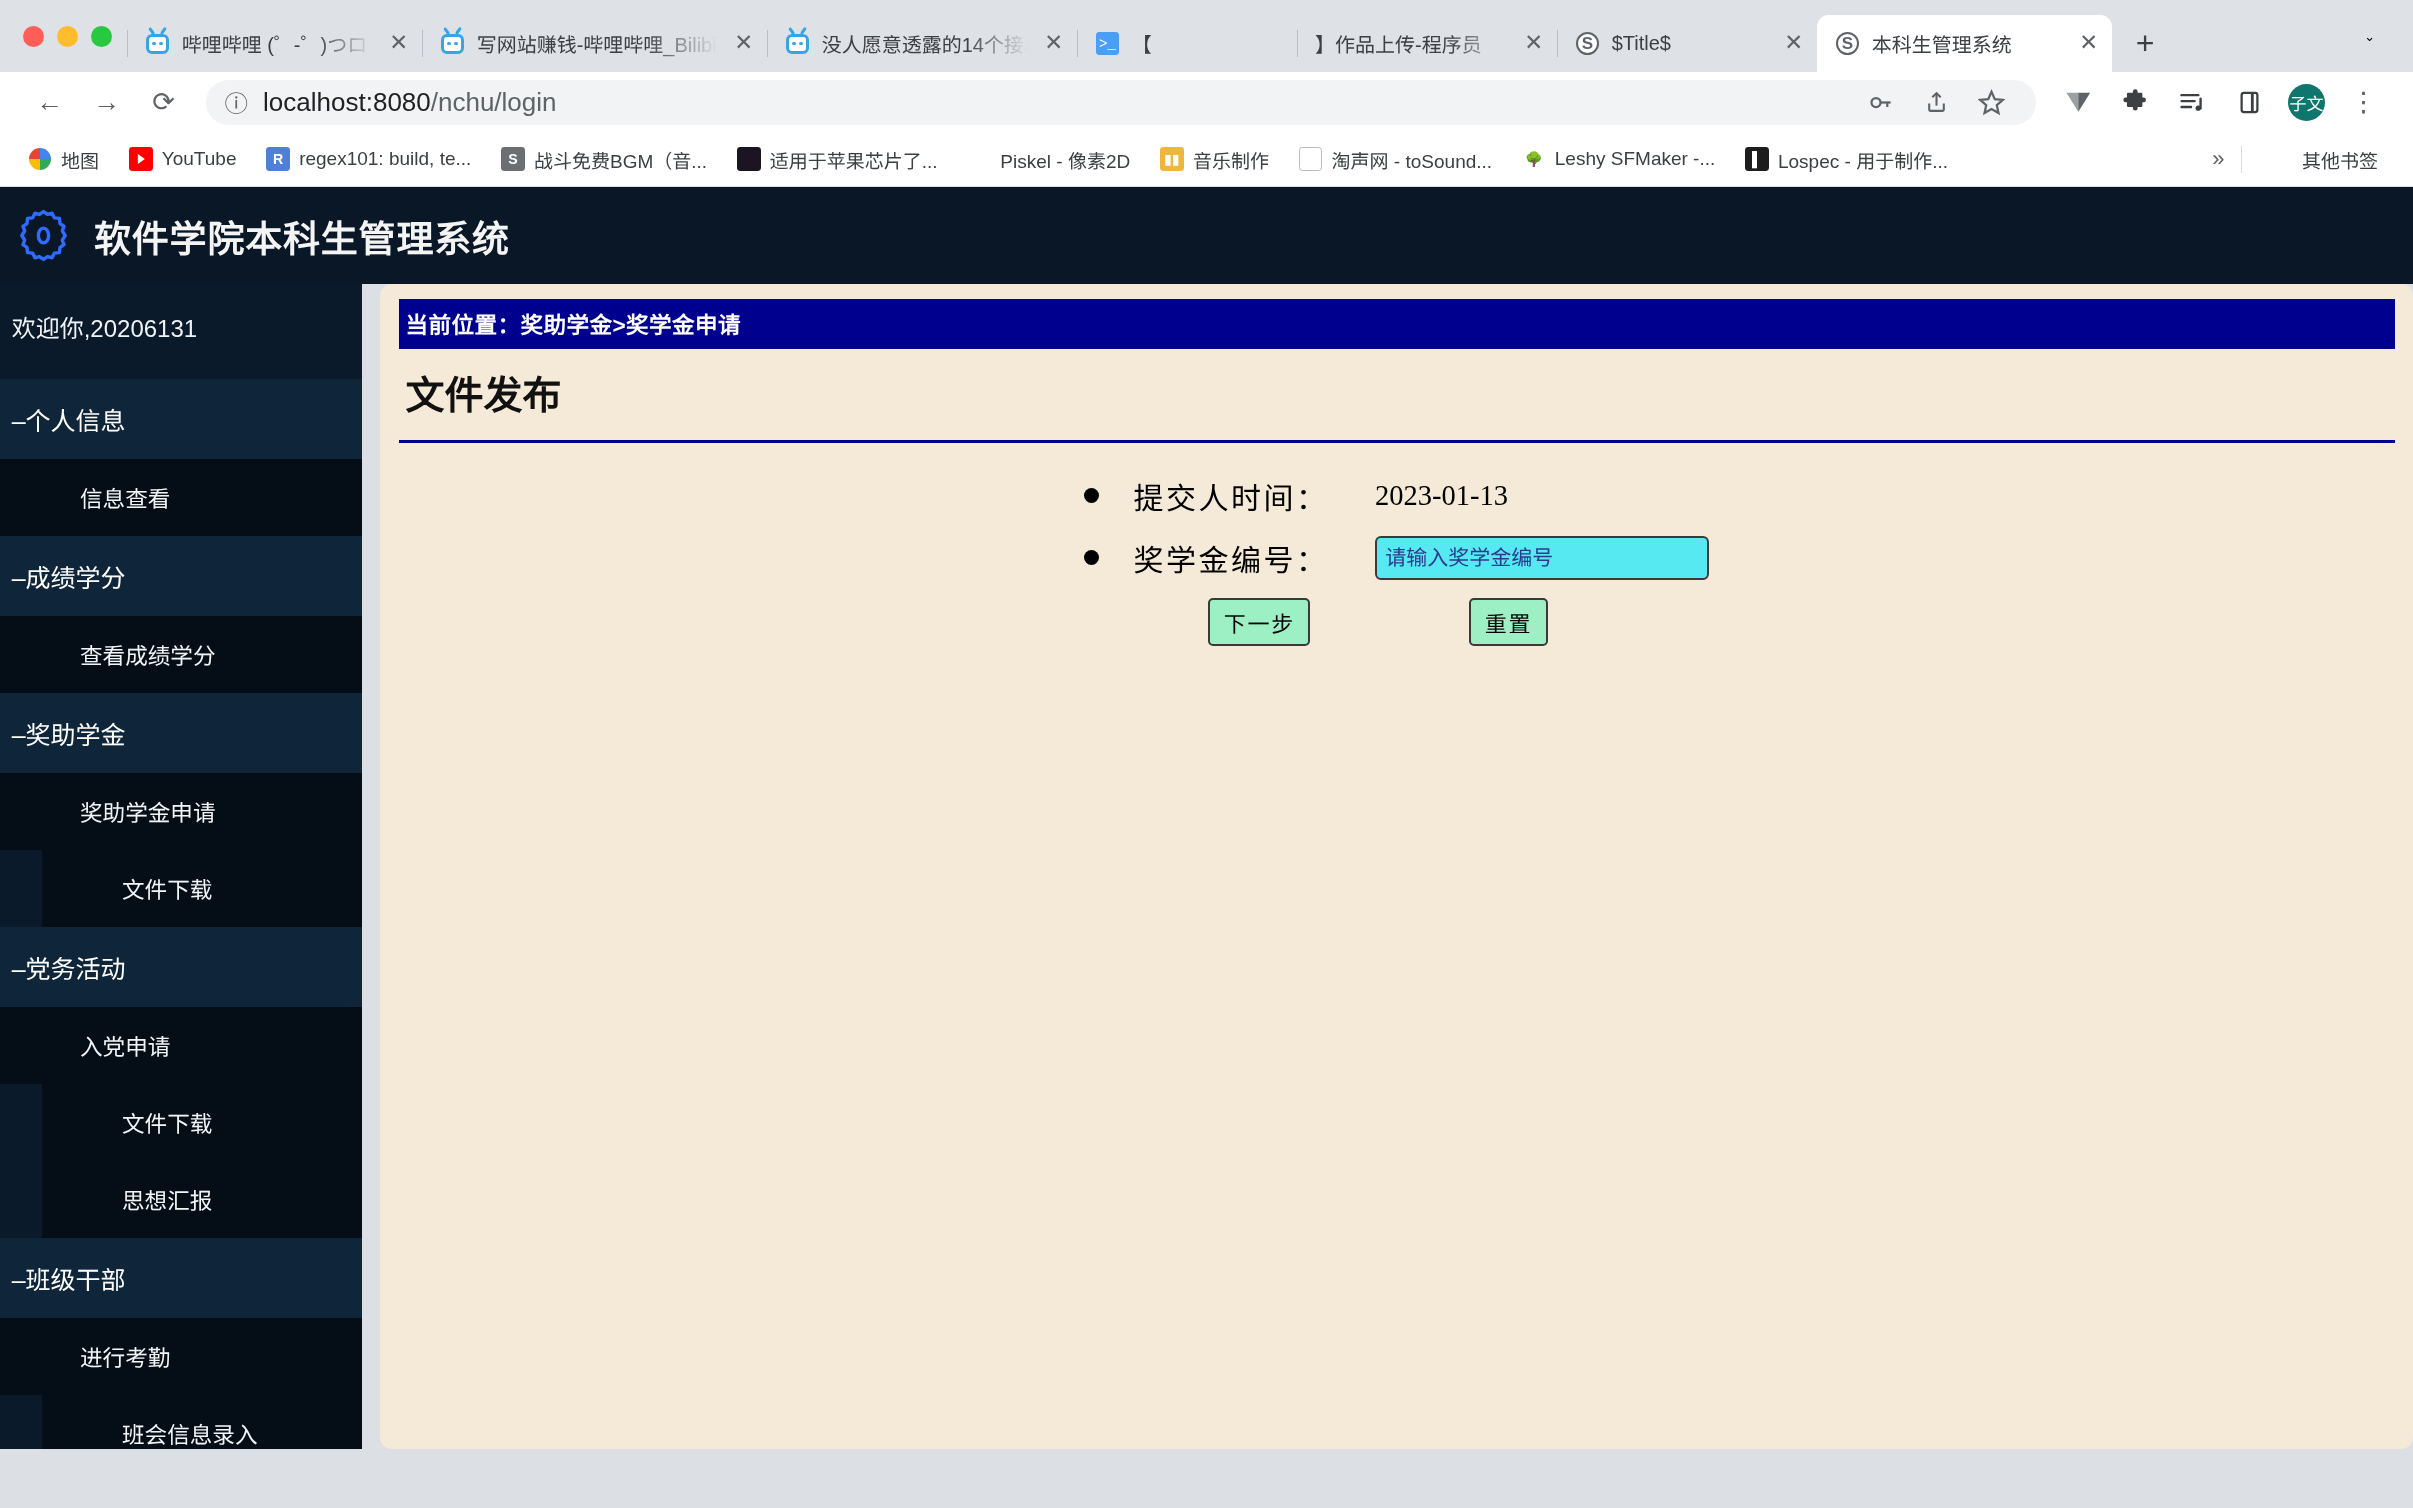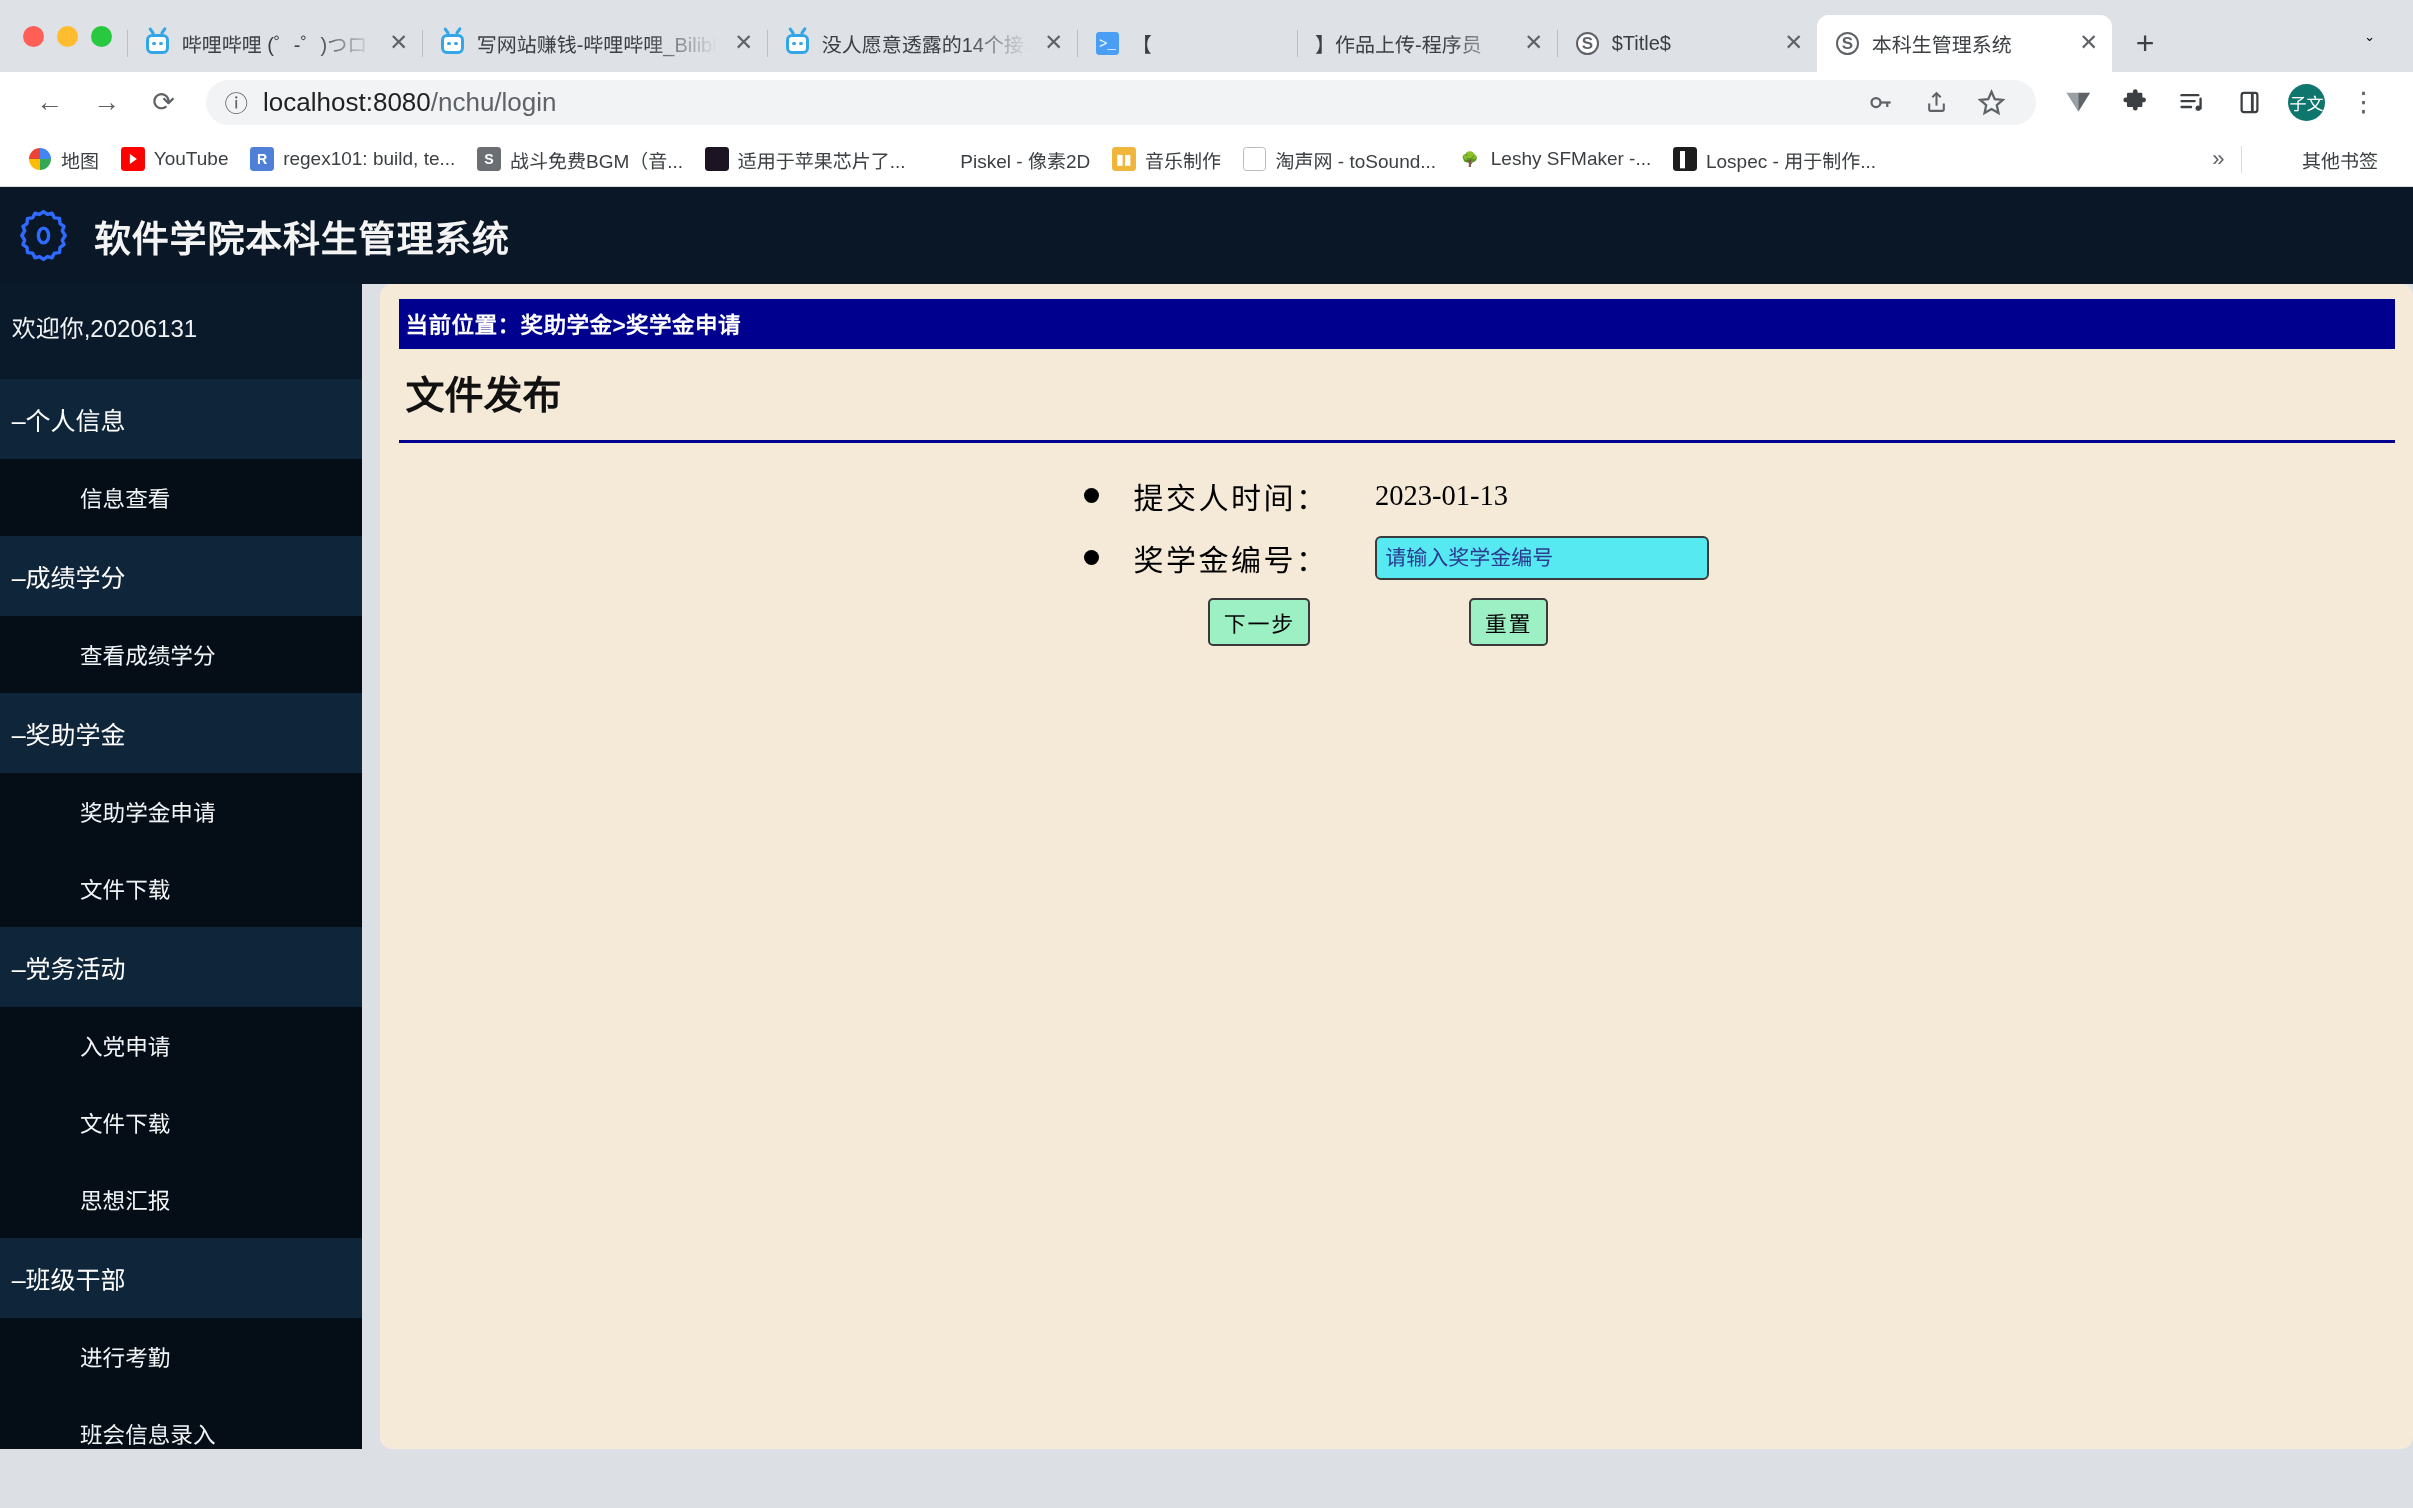--- a/index.html
+++ b/index.html
@@ -94,21 +94,21 @@
   .tb-icon { width: 52px; height: 52px; display: flex; align-items: center; justify-content: center; color: #5f6368; font-size: 27px; flex: 0 0 auto; }
   .omnibox {
     flex: 1; height: 45px; background: #f1f3f4; border-radius: 22.6px;
     display: flex; align-items: center; padding: 0 18.4px; gap: 15px; margin: 0 11.7px; min-width: 0;
   }
   .omnibox .url { font-size: 26px; color: #202124; white-space: nowrap; overflow: hidden; }
   .omnibox .url .dim { color: #5f6368; }
   .omni-actions { display: flex; align-items: center; margin-left: auto; gap: 3.4px; }
   .avatar { width: 37px; height: 37px; border-radius: 50%; background: #0f766e; color: #fff; display: flex; align-items: center; justify-content: center; font-size: 17px; flex: 0 0 auto; }
 
-  .bookmarks { height: 55px; flex: 0 0 55px; background: #ffffff; display: flex; align-items: center; padding: 0 18.4px; gap: 2px; border-bottom: 0.8px solid #dadce0; }
+  .bookmarks { height: 55px; flex: 0 0 55px; background: #ffffff; display: flex; align-items: center; padding: 0 18.4px; gap: 10px; border-bottom: 0.8px solid #dadce0; }
   .bm { display: flex; align-items: center; gap: 9.2px; padding: 5px 10px; border-radius: 6.7px; font-size: 19px; color: #3c4043; white-space: nowrap; flex: 0 0 auto; }
   .bm .bmi { width: 23.5px; height: 23.5px; flex: 0 0 23.5px; display: flex; align-items: center; justify-content: center; border-radius: 3.4px; font-size: 14.2px; color: #fff; overflow:hidden; }
   .bm-overflow { margin-left: auto; display: flex; align-items: center; gap: 17px; padding-right: 6.7px;}
   .bm-sep { width: 0.8px; height: 27px; background: #dadce0; }
 
   .ico-maps { background: conic-gradient(#4285f4 0 25%, #34a853 0 50%, #fbbc04 0 75%, #ea4335 0 100%); border-radius: 50%; width: 22px; height: 22px; }
   .ico-yt { background: #ff0000; border-radius: 5.9px; position: relative; }
   .ico-yt::after { content:""; position:absolute; top:50%; left:50%; transform: translate(-45%,-50%); border-left: 7.5px solid #fff; border-top: 5px solid transparent; border-bottom: 5px solid transparent; }
   .ico-rx { background: #4f7fd6; border-radius: 4.2px; font-weight: 700; }
   .ico-circ { background: #6b6f74; border-radius: 50%; font-weight: 700; font-size: 13.4px; }
@@ -147,21 +147,21 @@
     font-size: 25px; font-weight: 400;
     padding: 22px 0 22px 11.7px;
     color: #ffffff;
   }
   .nav-sub {
     background: #050d17;
     font-size: 22.6px;
     padding: 22px 0 22px 80px;
     color: #f2f5f8;
   }
-  .nav-sub + .nav-sub { padding-top: 22px; }
+  .nav-sub + .nav-sub { padding-top: 22px; margin-left: 42px; }
 
   .content-wrap { flex: 1; display: flex; min-width: 0; padding-left: 18.4px; }
   .content {
     flex: 1;
     background: #f5ead8;
     border-radius: 11.7px;
     padding: 15px 18.4px 0 18.4px;
     min-width: 0;
     overflow: hidden;
   }

